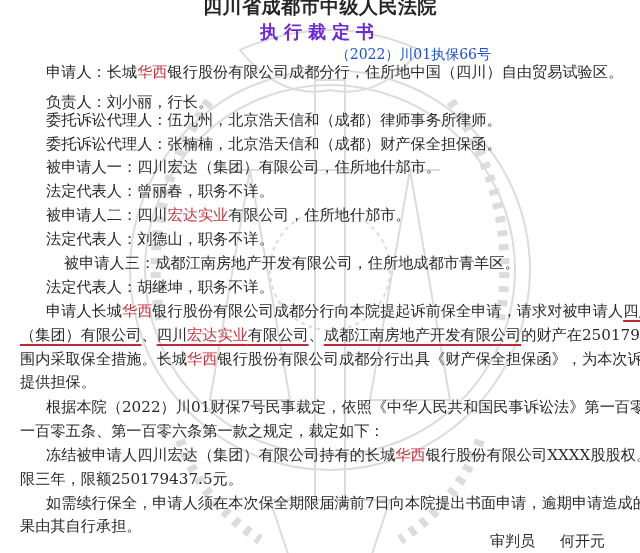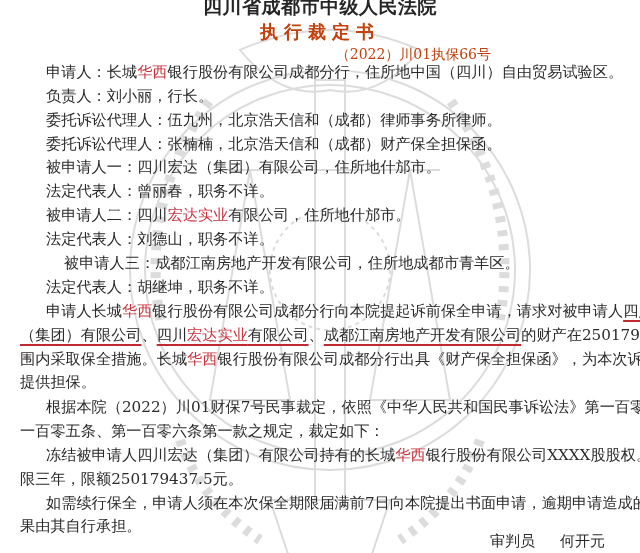--- a/index.html
+++ b/index.html
@@ -10,25 +10,25 @@
     color: #2a2a2a;
   }
   .watermark { position: absolute; left: 120px; top: 20px; width: 420px; height: 560px; z-index: 0; }
   .page { position: absolute; left: 0; top: 0; width: 523px; height: 553px; z-index: 1; }
   .title {
     position: absolute; top: -6px; left: 0; width: 640px; text-align: center;
     font-size: 19px; font-weight: bold; color: #262626; letter-spacing: 0.5px;
   }
   .subtitle {
     position: absolute; top: 20px; left: 0; width: 640px; text-align: center;
-    font-size: 18px; font-weight: bold; color: #c2410c; letter-spacing: 6px; font-family: Liberation Serif, serif;
+    font-size: 18px; font-weight: bold; color: #6d28d9; letter-spacing: 6px; font-family: Liberation Serif, serif;
   }
   .case-no {
     position: absolute; top: 46px; right: 32px;
-    font-size: 14px; color: #c2410c;
+    font-size: 14px; color: #1d4ed8;
   }
   .line {
     position: absolute; font-size: 15.2px; white-space: nowrap; color: #2a2a2a; line-height: 20px;
   }
   .red { color: #c8323c; }
   .ul { text-decoration: underline; text-decoration-color: #c0292f; text-decoration-thickness: 2px; text-underline-offset: 4px; }
   .signature { position: absolute; left: 0; font-size: 15px; white-space: nowrap; color: #2a2a2a; }
 </style>
 </head>
 <body>
@@ -52,21 +52,21 @@
 </svg>
 
 <div class="page">
   <div class="title">四川省成都市中级人民法院</div>
   <div class="subtitle">执行裁定书</div>
   <div class="case-no">（2022）川01执保66号</div>
 
   <div class="line" style="left:46px; top:62px;">
     <span>申请人：</span><span>长城</span><span class="red">华西</span><span>银行股份有限公司成都分行，住所地中国（四川）自由贸易试验区。</span>
   </div>
-  <div class="line" style="left:46px; top:86px;">
+  <div class="line" style="left:46px; top:92px;">
     <span>负责人：</span><span>刘小丽，行长。</span>
   </div>
   <div class="line" style="left:46px; top:110px;">
     <span>委托诉讼代理人：</span><span>伍九州，北京浩天信和（成都）律师事务所律师。</span>
   </div>
   <div class="line" style="left:46px; top:134px;">
     <span>委托诉讼代理人：</span><span>张楠楠，北京浩天信和（成都）财产保全担保函。</span>
   </div>
   <div class="line" style="left:46px; top:157px;">
     <span>被申请人一：</span><span>四川宏达（集团）有限公司，住所地什邡市。</span>

